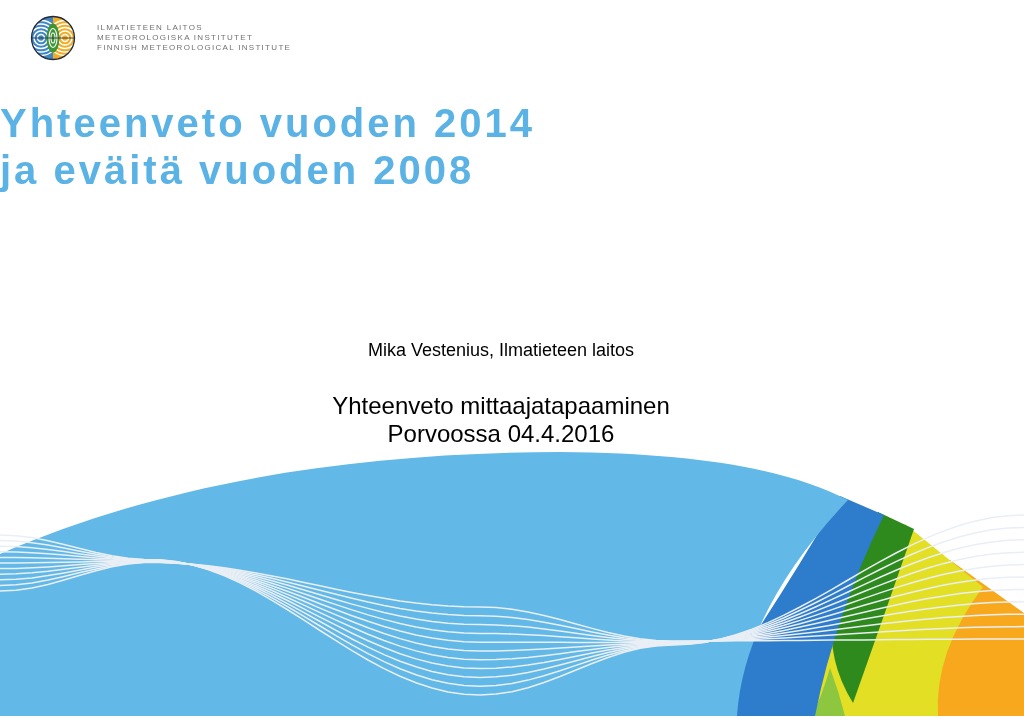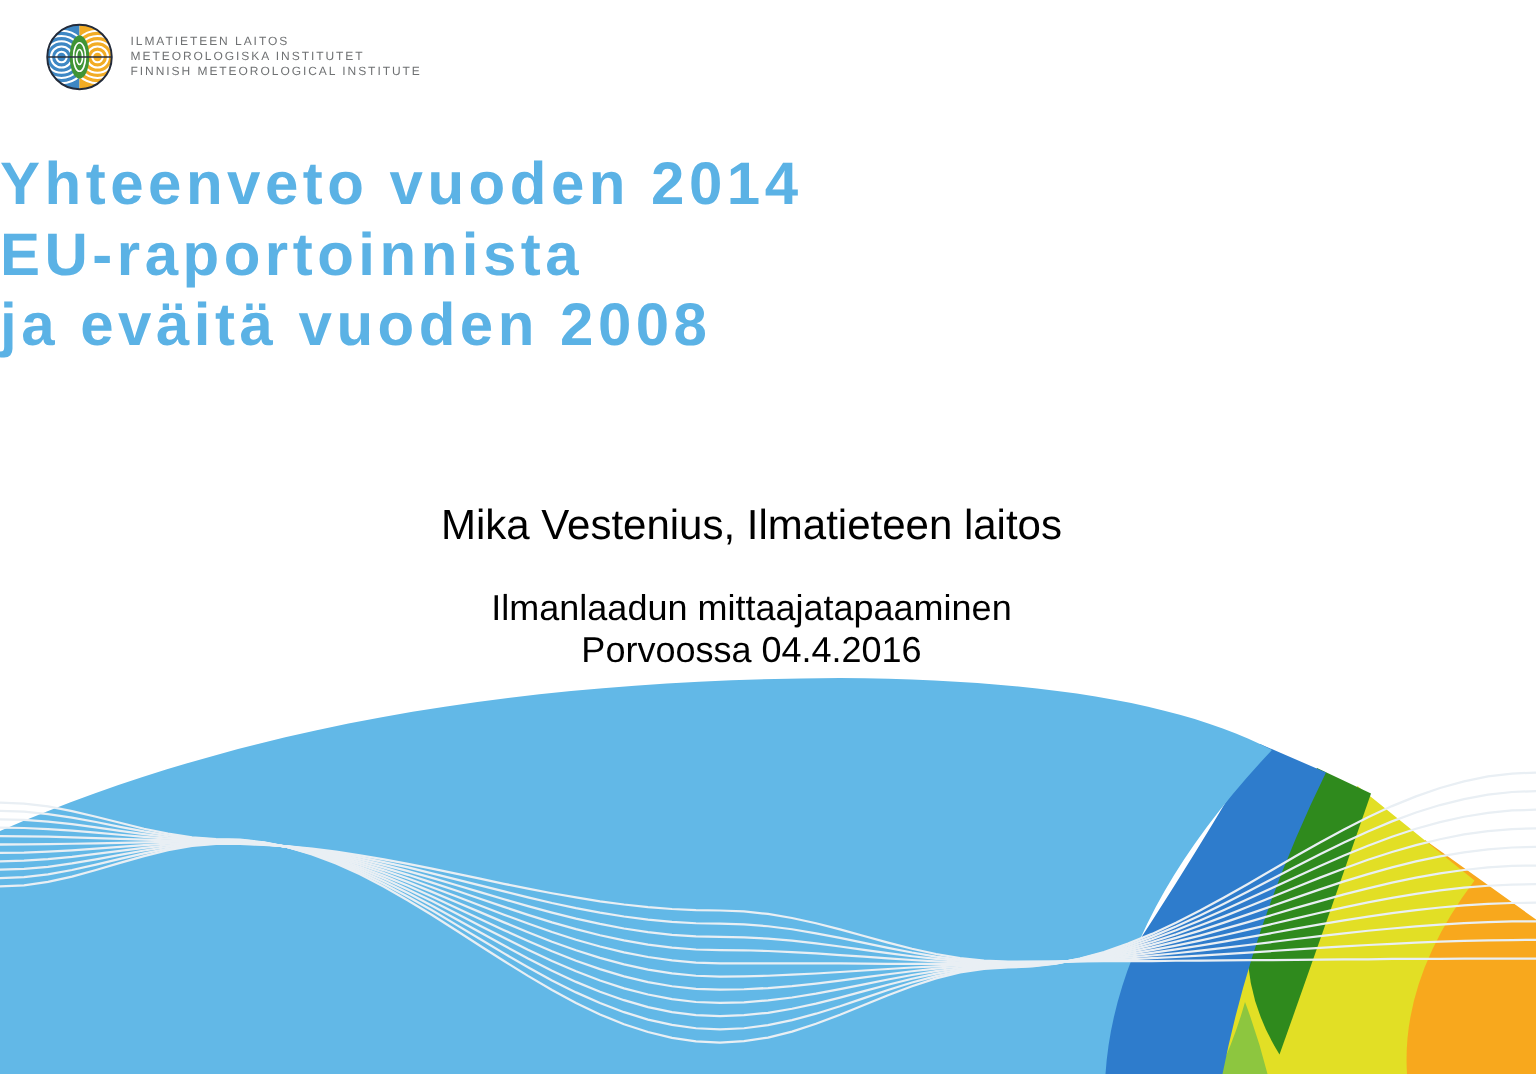--- a/index.html
+++ b/index.html
@@ -1,32 +1,32 @@
 <!DOCTYPE html>
 <html style="--title-blue: #5bb2e5; --logo-text-gray: #6f7173; --dome-blue: #62b8e7; --band-dark-blue: #2e7ccc; --band-dark-green: #2f8a1d; --band-light-green: #8dc63f; --band-yellow: #e2df25; --band-orange: #f8a81d; --wave-line-white: #e9eff4;"><head>
 <meta charset="utf-8">
 <style>
   html,body{margin:0;padding:0;background:#fff;}
   .slide{
     position:relative;width:1024px;height:724px;overflow:hidden;background:#fff;
     font-family:"Liberation Sans",sans-serif;
   }
   .bg{position:absolute;top:0;left:0;width:1024px;height:724px;}
-  .logo{position:absolute;top:15px;left:30px;display:flex;align-items:center;gap:11px;}
+  .logo{position:absolute;top:15px;left:30px;display:flex;align-items:center;gap:21px;}
   .logo-icon{width:46px;height:46px;display:block;}
   .logo-text{color:var(--logo-text-gray,#6f7173);font-size:8px;line-height:10px;letter-spacing:1.3px;text-transform:uppercase;}
   .title{
     position:absolute;top:100px;left:0;width:100%;margin:0;
     font-size:40px;font-weight:bold;line-height:47px;letter-spacing:3px;
     color:var(--title-blue,#5bb2e5);padding-right:6px;box-sizing:border-box;
   }
   .title span{display:block;}
   .author{
     position:absolute;top:336px;left:0;width:100%;margin:0;text-align:center;
-    font-size:28px;line-height:28px;color:#000;padding-right:22px;box-sizing:border-box;
+    font-size:18px;line-height:28px;color:#000;padding-right:22px;box-sizing:border-box;
   }
   .event{
     position:absolute;top:392px;left:0;width:100%;margin:0;text-align:center;
     font-size:24px;line-height:28px;color:#000;padding-right:22px;box-sizing:border-box;
   }
   .event span{display:block;}
   #wave-lines path{fill:none;stroke:#e9eff4;stroke-width:1.5;}
 </style>
 </head>
 <body>
@@ -88,24 +88,23 @@
     </svg>
     <div class="logo-text">
       <div>ILMATIETEEN LAITOS</div>
       <div>METEOROLOGISKA INSTITUTET</div>
       <div>FINNISH METEOROLOGICAL INSTITUTE</div>
     </div>
   </header>
 
   <h1 class="title">
     <span>Yhteenveto vuoden 2014</span>
-    <span>EU-raportoinnista</span>
     <span>ja eväitä vuoden 2008</span>
   </h1>
 
   <p class="author">Mika Vestenius, Ilmatieteen laitos</p>
 
   <p class="event">
-    <span>Ilmanlaadun mittaajatapaaminen</span>
+    <span>Yhteenveto mittaajatapaaminen</span>
     <span>Porvoossa 04.4.2016</span>
   </p>
 
 </div>
 
 </body></html>

